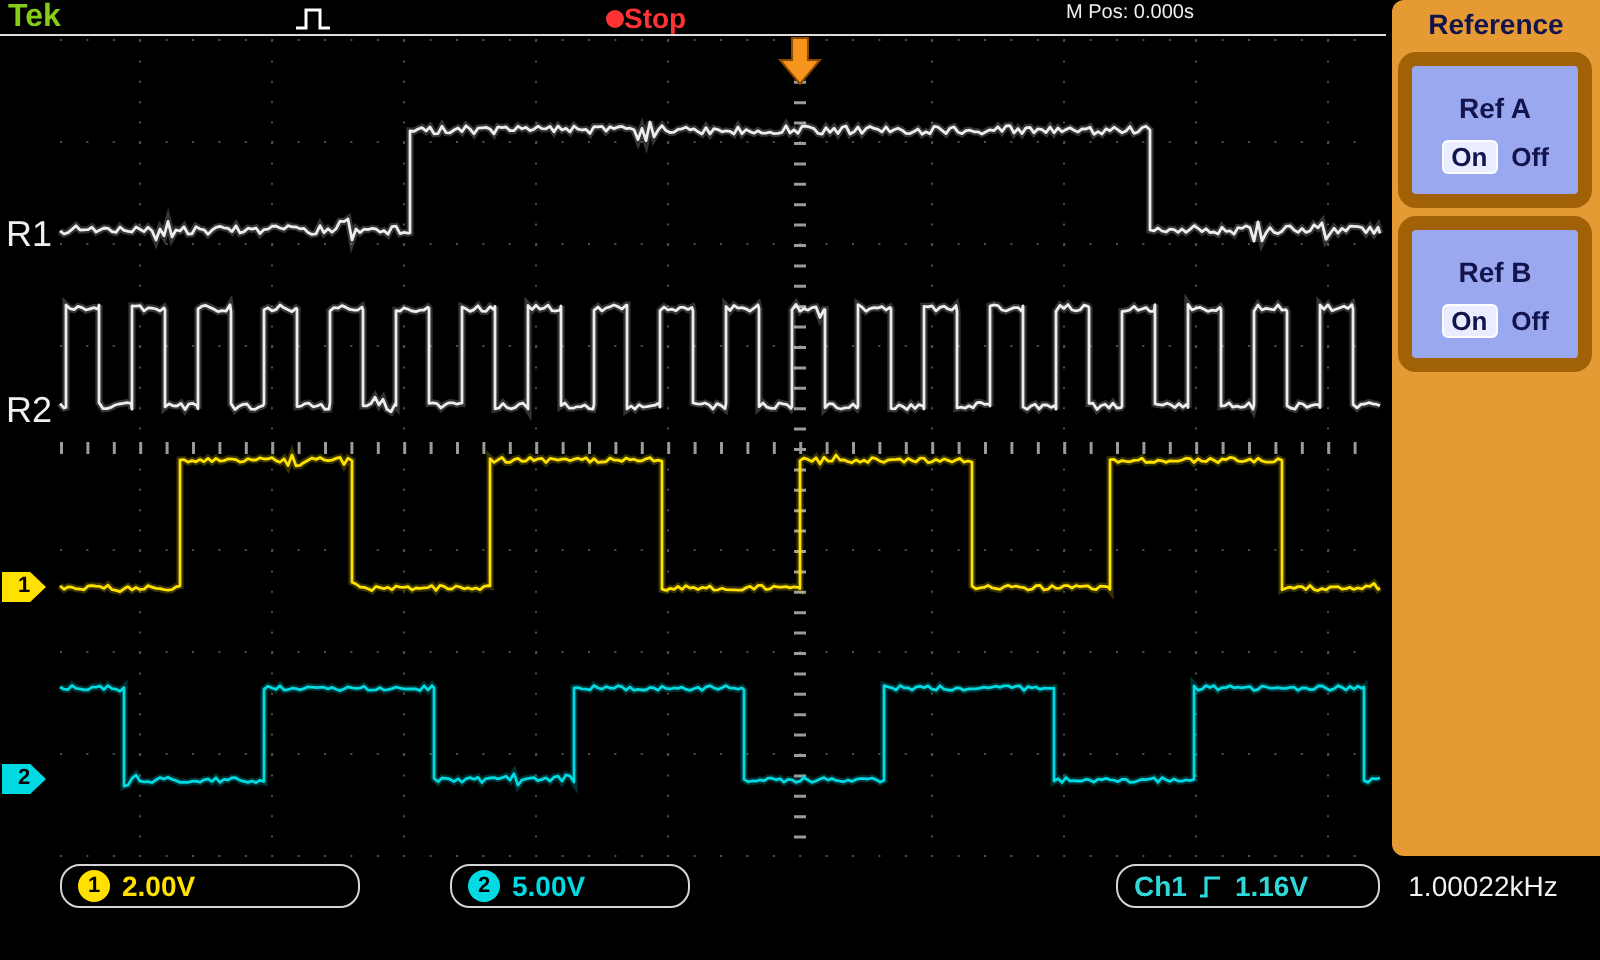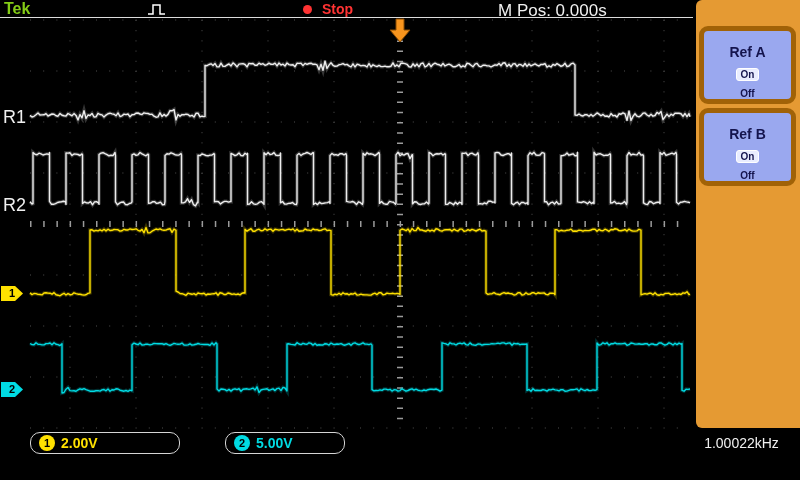--- a/index.html
+++ b/index.html
@@ -5,33 +5,33 @@
   html,body{margin:0;padding:0;background:#111;}
   .screen{
     position:relative;width:800px;height:480px;background:#000;overflow:hidden;
     font-family:"Liberation Sans","DejaVu Sans",sans-serif;
     -webkit-font-smoothing:none;
   }
   .abs{position:absolute;}
   
   .tek-logo{left:4px;top:0px;color:#84cc16;font-size:16px;font-weight:bold;}
   .trig-glyph{left:147px;top:2px;}
-  .stop-wrap{left:303px;top:1px;display:flex;align-items:center;gap:10px;}
+  .stop-wrap{left:303px;top:1px;display:flex;align-items:center;gap:0;}
   .stop-dot{width:9px;height:9px;border-radius:50%;background:#ff3333;}
   .stop-text{color:#ff3333;font-size:14px;font-weight:bold;}
-  .mpos{left:498px;top:1px;width:134px;text-align:left;color:#f0f0f0;font-size:17px;}
+  .mpos{left:498px;top:1px;width:134px;text-align:center;color:#f0f0f0;font-size:10px;}
   .header-line{left:0;top:17px;width:693px;height:1px;background:#dcdcdc;}
   
   .side{left:696px;top:0;width:104px;height:428px;background:#e59a33;border-radius:6px 0 0 6px;}
   .side-title{left:0;top:4px;width:100%;text-align:center;color:#14144d;font-size:14px;font-weight:bold;}
-  .refbox{left:3px;width:97px;height:78px;background:#9aa8ef;border:5px solid #a16207;border-radius:9px;box-sizing:border-box;}
+  .refbox{left:3px;width:97px;height:78px;background:#9aa8ef;border:7px solid #a16207;border-radius:9px;box-sizing:border-box;}
   .refbox.a{top:26px;}
   .refbox.b{top:108px;}
   .ref-name{margin-top:13px;text-align:center;color:#14144d;font-size:14px;font-weight:bold;}
-  .onoff{margin-top:8px;display:flex;justify-content:center;align-items:center;gap:7px;color:#14144d;font-size:10px;font-weight:bold;flex-direction:column;}
+  .onoff{margin-top:8px;display:flex;justify-content:center;align-items:center;gap:7px;color:#14144d;font-size:13px;font-weight:bold;}
   .on-opt{background:#e9edff;border:1px solid #ffffff;border-radius:3px;padding:0 4px;}
   
   .rlabel{color:#f0f0f0;font-size:18px;}
   .rlabel.r1{left:3px;top:107px;}
   .rlabel.r2{left:3px;top:195px;}
   .chmark{width:22px;height:15px;clip-path:polygon(0 0,64% 0,100% 50%,64% 100%,0 100%);
           color:#000;font-size:11px;font-weight:bold;text-align:center;line-height:15px;}
   .chmark.m1{left:1px;top:286px;background:#ffe100;}
   .chmark.m2{left:1px;top:382px;background:#00dbe3;}
   
@@ -92,20 +92,21 @@
     <polyline points="1,12 6,12 6,3 13,3 13,12 18,12" fill="none" stroke="#ffffff" stroke-width="1.5"></polyline>
   </svg>
   <div class="abs stop-wrap">
     <span class="stop-dot"></span>
     <span class="stop-text">Stop</span>
   </div>
   <div class="abs mpos">M Pos: 0.000s</div>
   <div class="abs header-line"></div>
 
   <div class="abs side">
+    <div class="abs side-title">Reference</div>
     <div class="abs refbox a">
       <div class="ref-name">Ref A</div>
       <div class="onoff">
         <span class="on-opt">On</span>
         <span>Off</span>
       </div>
     </div>
     <div class="abs refbox b">
       <div class="ref-name">Ref B</div>
       <div class="onoff">
@@ -121,16 +122,23 @@
   <div class="abs chmark m2">2</div>
 
   <div class="abs mbox b1">
     <span class="badge y">1</span>
     <span>2.00V</span>
   </div>
   <div class="abs mbox b2">
     <span class="badge c">2</span>
     <span>5.00V</span>
   </div>
+  <div class="abs mbox b4">
+    <span>Ch1</span>
+    <svg width="12" height="15">
+      <polyline points="1,12 4,12 4,3 11,3" fill="none" stroke="#2fd9d9" stroke-width="1.6"></polyline>
+    </svg>
+    <span>1.16V</span>
+  </div>
   <div class="abs freq">1.00022kHz</div>
 
 
 </div>
 
 </body></html>

